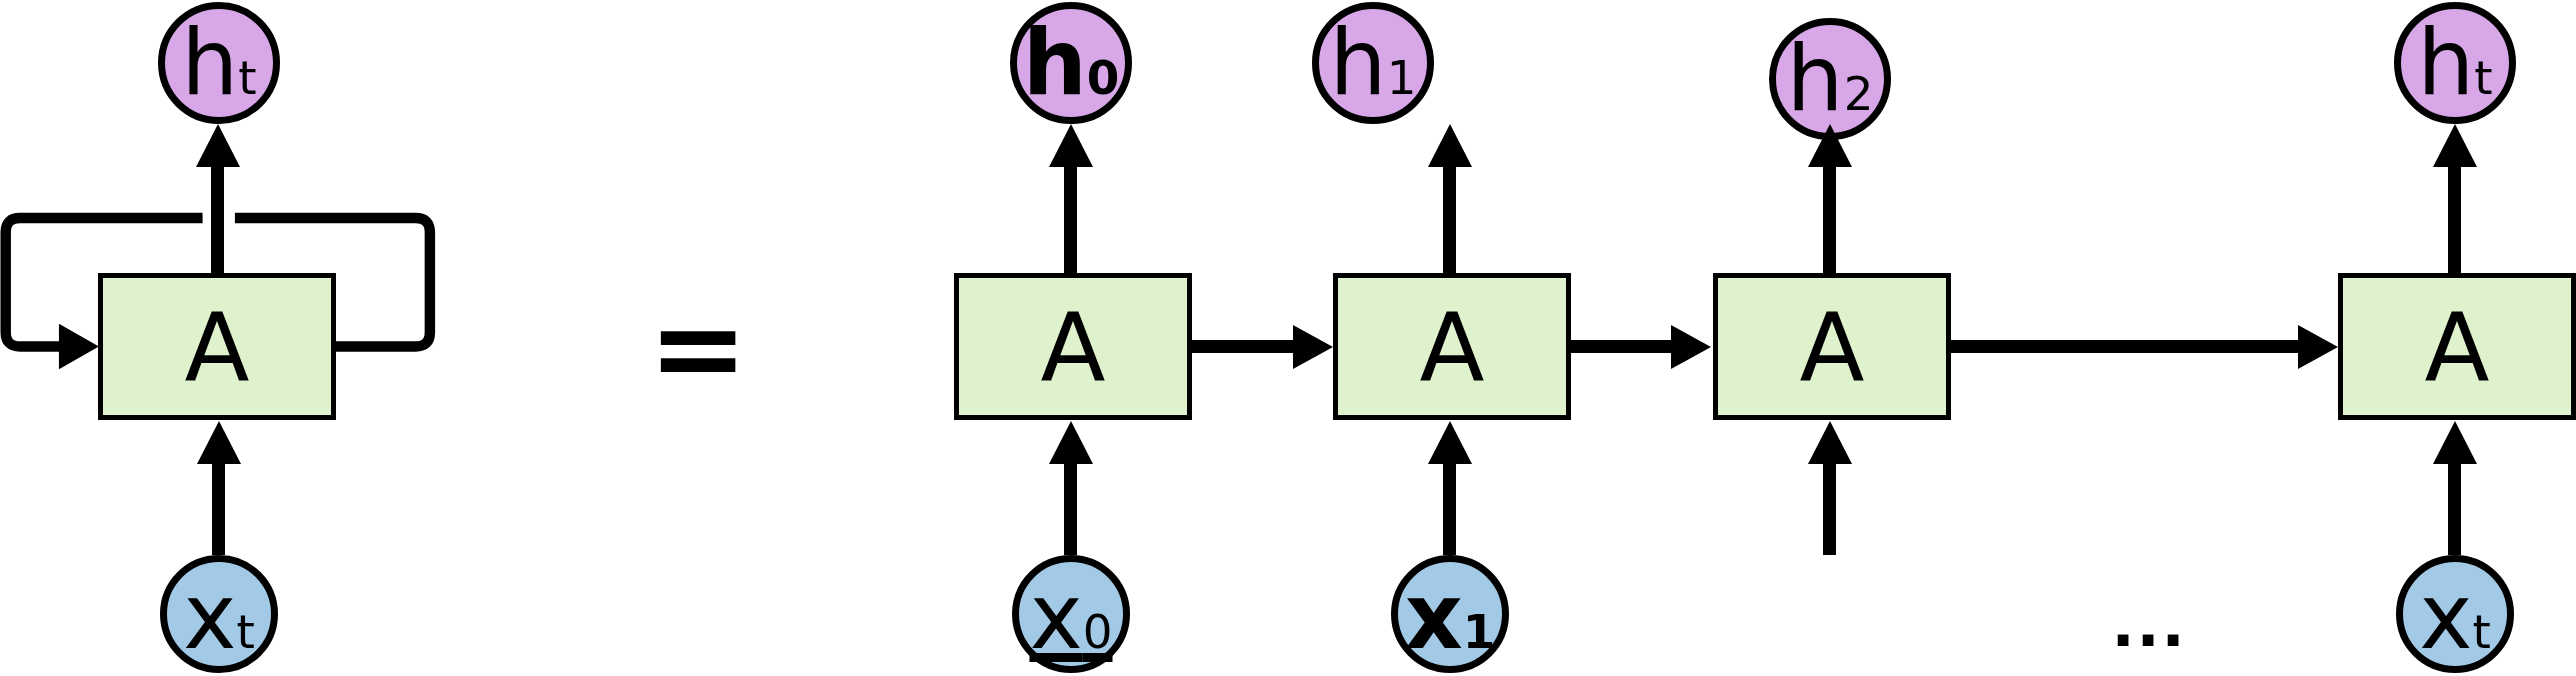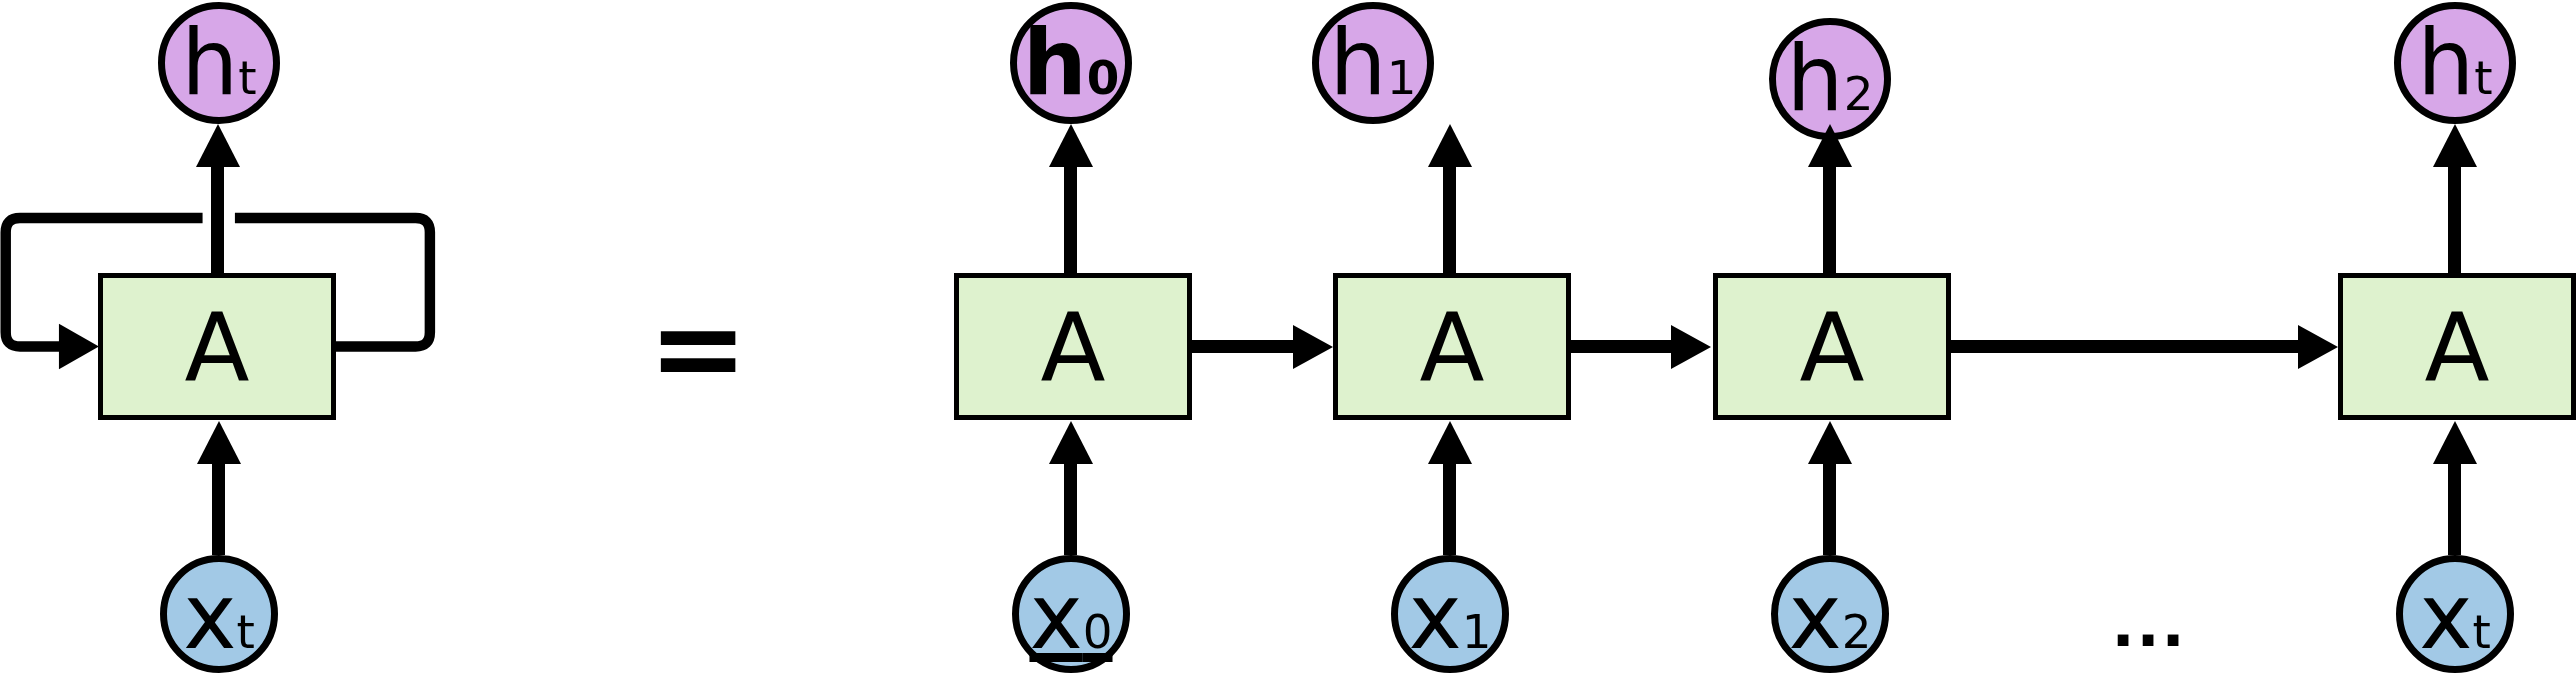--- a/index.html
+++ b/index.html
@@ -148,21 +148,21 @@
     <div class="head"></div>
       <div class="shaft"></div>
   </div>
   <div class="abox" style="left:1333px; top:273px;">
     <span class="abox-label">A</span>
   </div>
   <div class="arrow-up" style="left:1428px; top:421px; height:134px;">
     <div class="head"></div>
       <div class="shaft"></div>
   </div>
-  <div class="node x-node" style="left:1391px; top:555px;">
+  <div class="node x-node" style="left:1391px; top:555px;font-weight:bold;">
     <span class="node-label"><span>x</span><span class="sub">1</span></span>
   </div>
 
   <div class="arrow-right" style="left:1567px; top:325px; width:144px;">
     <div class="shaft"></div>
       <div class="head"></div>
   </div>
 
   <div class="node h-node" style="left:1769px; top:1.9px;margin-top:16px;">
     <span class="node-label"><span>h</span><span class="sub">2</span></span>
@@ -171,23 +171,20 @@
     <div class="head"></div>
       <div class="shaft"></div>
   </div>
   <div class="abox" style="left:1713px; top:273px;">
     <span class="abox-label">A</span>
   </div>
   <div class="arrow-up" style="left:1808px; top:421px; height:134px;">
     <div class="head"></div>
       <div class="shaft"></div>
   </div>
-  <div class="node x-node" style="left:1771px; top:555px;">
-    <span class="node-label"><span>x</span><span class="sub">2</span></span>
-  </div>
 
   <div class="arrow-right" style="left:1947px; top:325px; width:391px;">
     <div class="shaft"></div>
       <div class="head"></div>
   </div>
 
   <div class="ellipsis">...</div>
 
   <div class="node h-node" style="left:2394px; top:1.9px;">
     <span class="node-label"><span>h</span><span class="sub">t</span></span>

